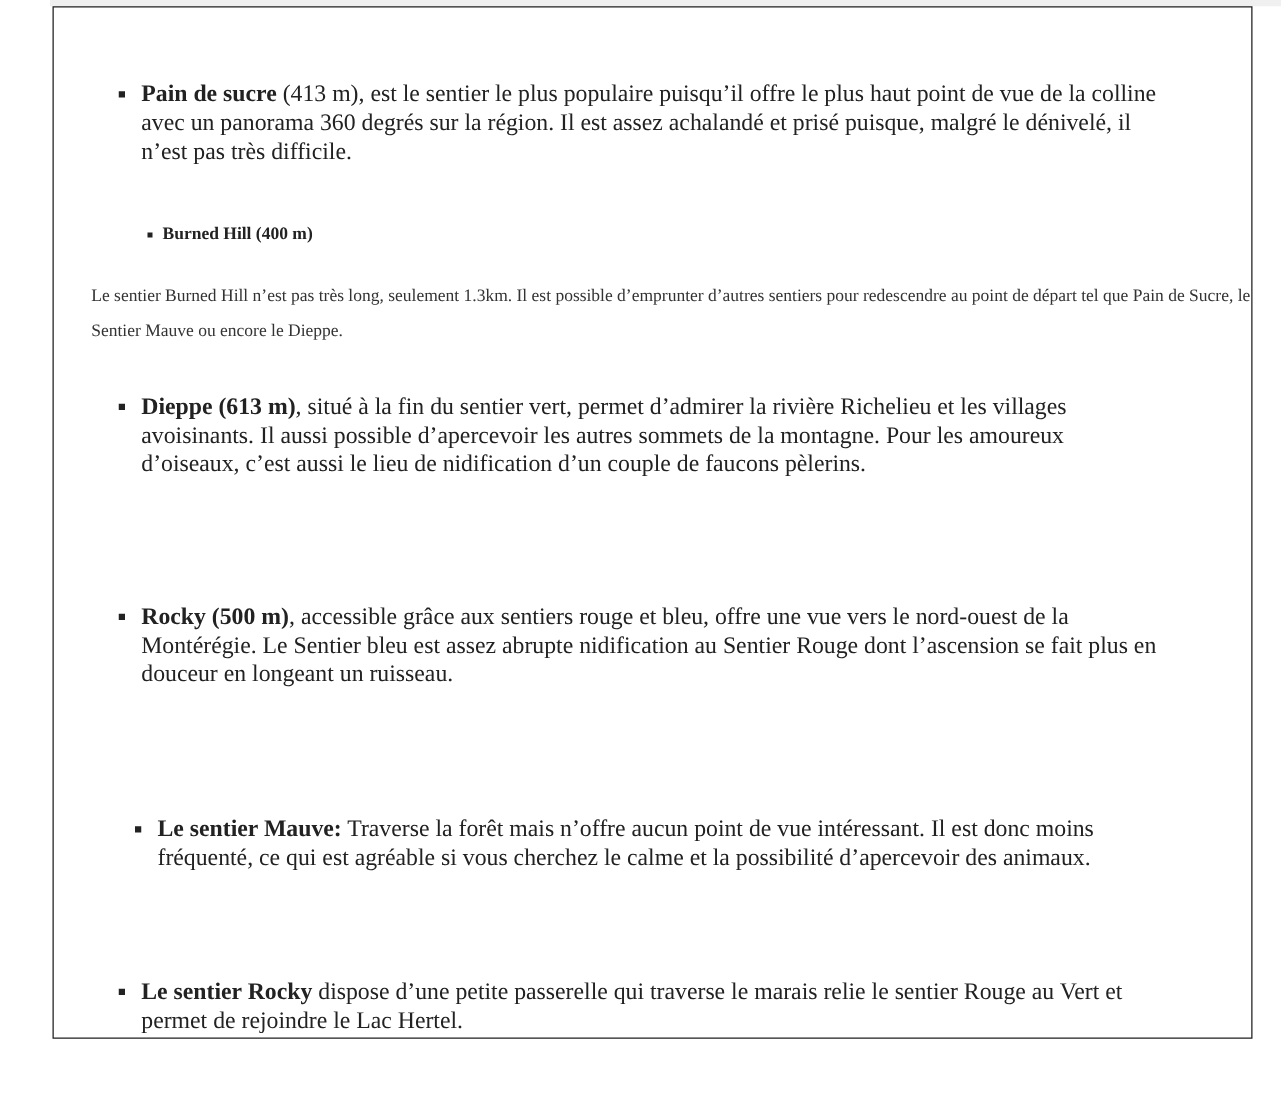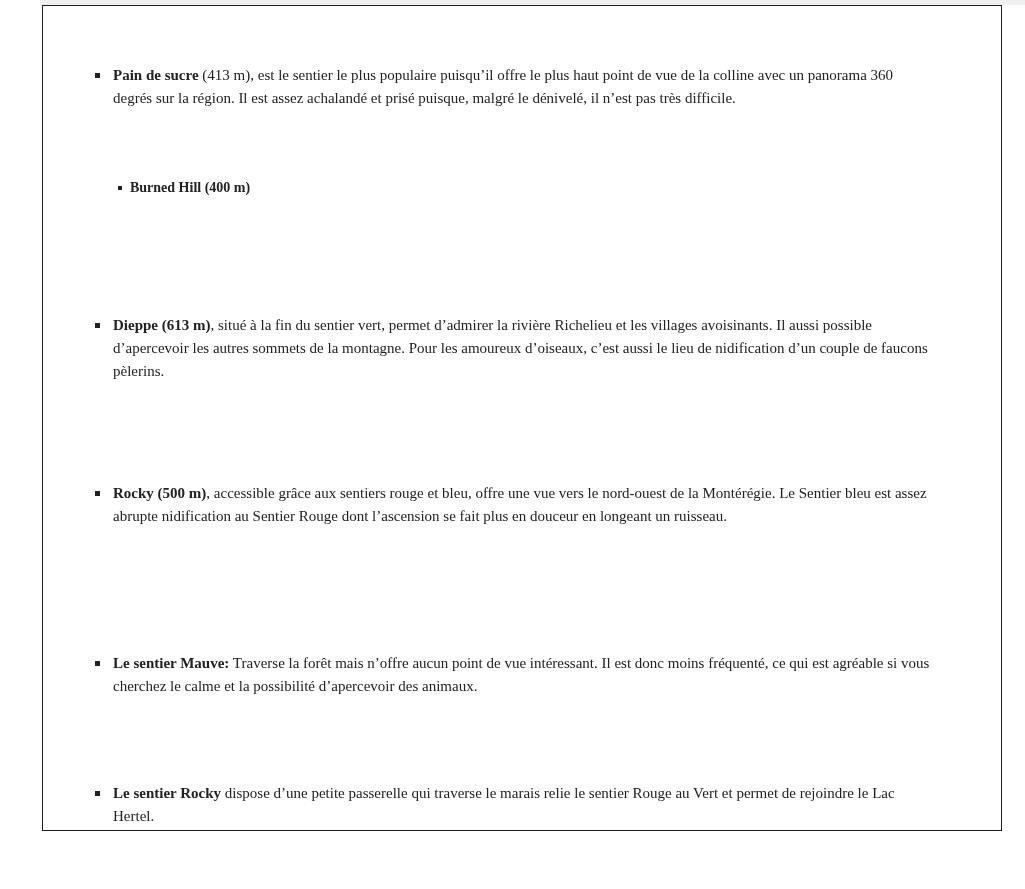--- a/index.html
+++ b/index.html
@@ -40,21 +40,21 @@
     text-align: center;
     font-weight: bold;
     font-size: 19.5px;
     color: #222222;
     margin: 0;
   }
   .item {
     position: absolute;
     left: 70px;
     width: 820px;
-    font-size: 15px;
+    font-size: 19px;
     line-height: 23px;
     color: #222222;
   }
   .item .bullet {
     position: absolute;
     left: -18px;
     top: 9px;
     width: 5px;
     height: 5px;
     background: #222222;
@@ -98,32 +98,33 @@
   <div class="item" style="top:58px;">
     <span class="bullet"></span>
     <b>Pain de sucre</b><span> (413 m), est le sentier le plus populaire puisqu’il offre le plus haut point de vue de la colline avec un panorama 360 degrés sur la région. Il est assez achalandé et prisé puisque, malgré le dénivelé, il n’est pas très difficile.</span>
   </div>
 
   <div class="sub-item">
     <span class="bullet"></span>
     <span>Burned Hill (400 m)</span>
   </div>
 
+  <p class="paragraph">Le sentier Burned Hill n’est pas très long, seulement 1.3km. Il est possible d’emprunter d’autres sentiers pour redescendre au point de départ tel que Pain de Sucre, le Sentier Mauve ou encore le Dieppe.</p>
 
   <div class="item" style="top:308px;">
     <span class="bullet"></span>
     <b>Dieppe (613 m)</b><span>, situé à la fin du sentier vert, permet d’admirer la rivière Richelieu et les villages avoisinants. Il aussi possible d’apercevoir les autres sommets de la montagne. Pour les amoureux d’oiseaux, c’est aussi le lieu de nidification d’un couple de faucons pèlerins.</span>
   </div>
 
   <div class="item" style="top:476px;">
     <span class="bullet"></span>
     <b>Rocky (500 m)</b><span>, accessible grâce aux sentiers rouge et bleu, offre une vue vers le nord-ouest de la Montérégie. Le Sentier bleu est assez abrupte nidification au Sentier Rouge dont l’ascension se fait plus en douceur en longeant un ruisseau.</span>
   </div>
 
-  <div class="item" style="top:646px;">
+  <div class="item" style="top:646px;margin-left:13px;">
     <span class="bullet"></span>
     <b>Le sentier Mauve:</b><span> Traverse la forêt mais n’offre aucun point de vue intéressant. Il est donc moins fréquenté, ce qui est agréable si vous cherchez le calme et la possibilité d’apercevoir des animaux.</span>
   </div>
 
   <div class="item" style="top:776px;">
     <span class="bullet"></span>
     <b>Le sentier Rocky</b><span> dispose d’une petite passerelle qui traverse le marais relie le sentier Rouge au Vert et permet de rejoindre le Lac Hertel.</span>
   </div>
 
 </div>

